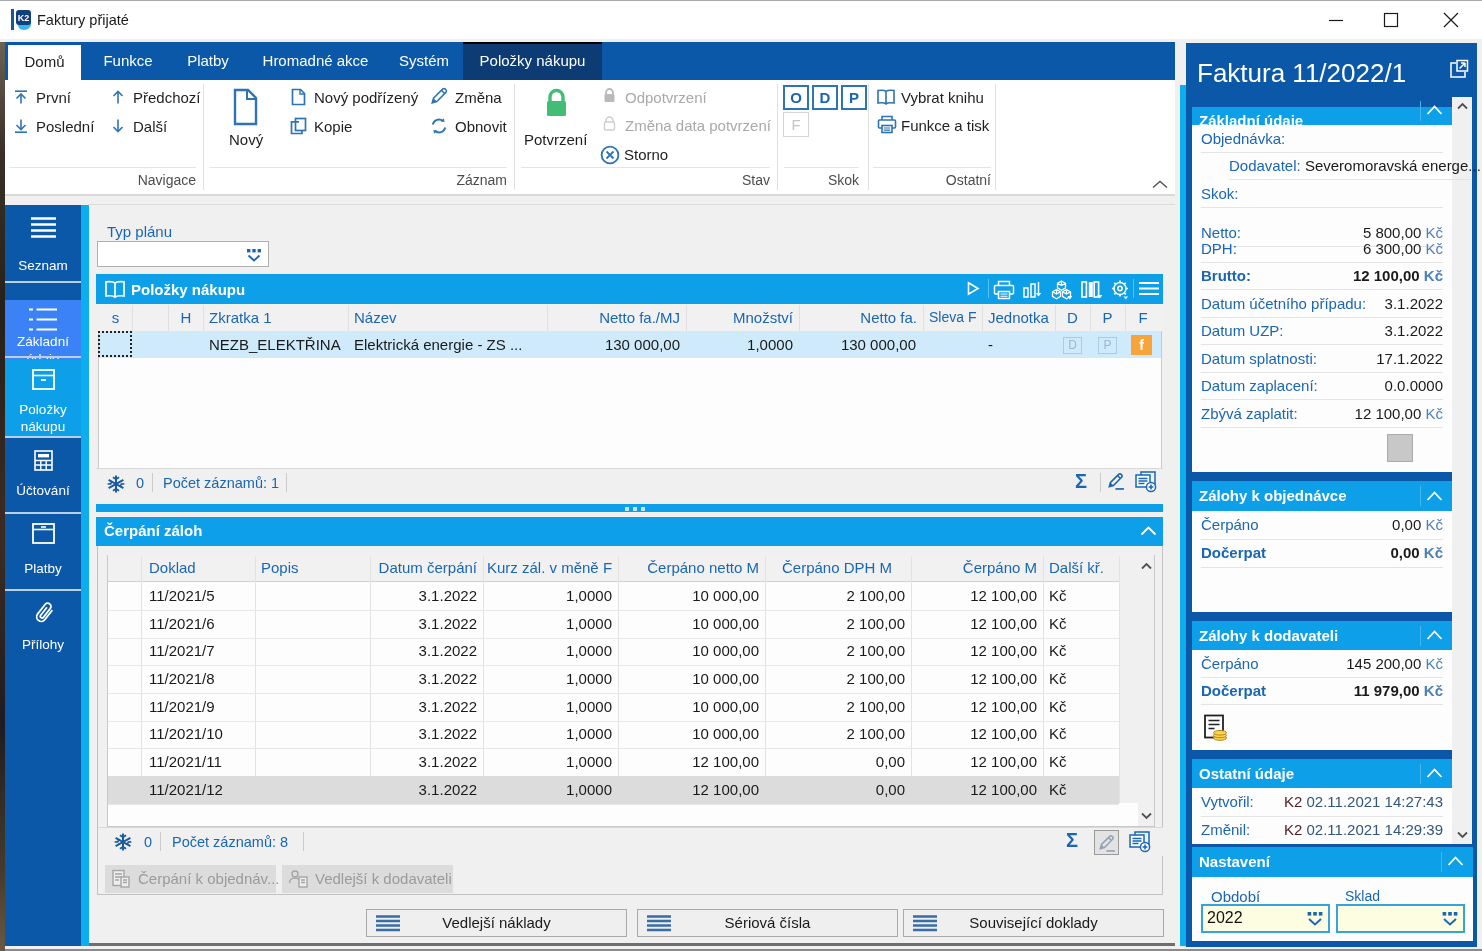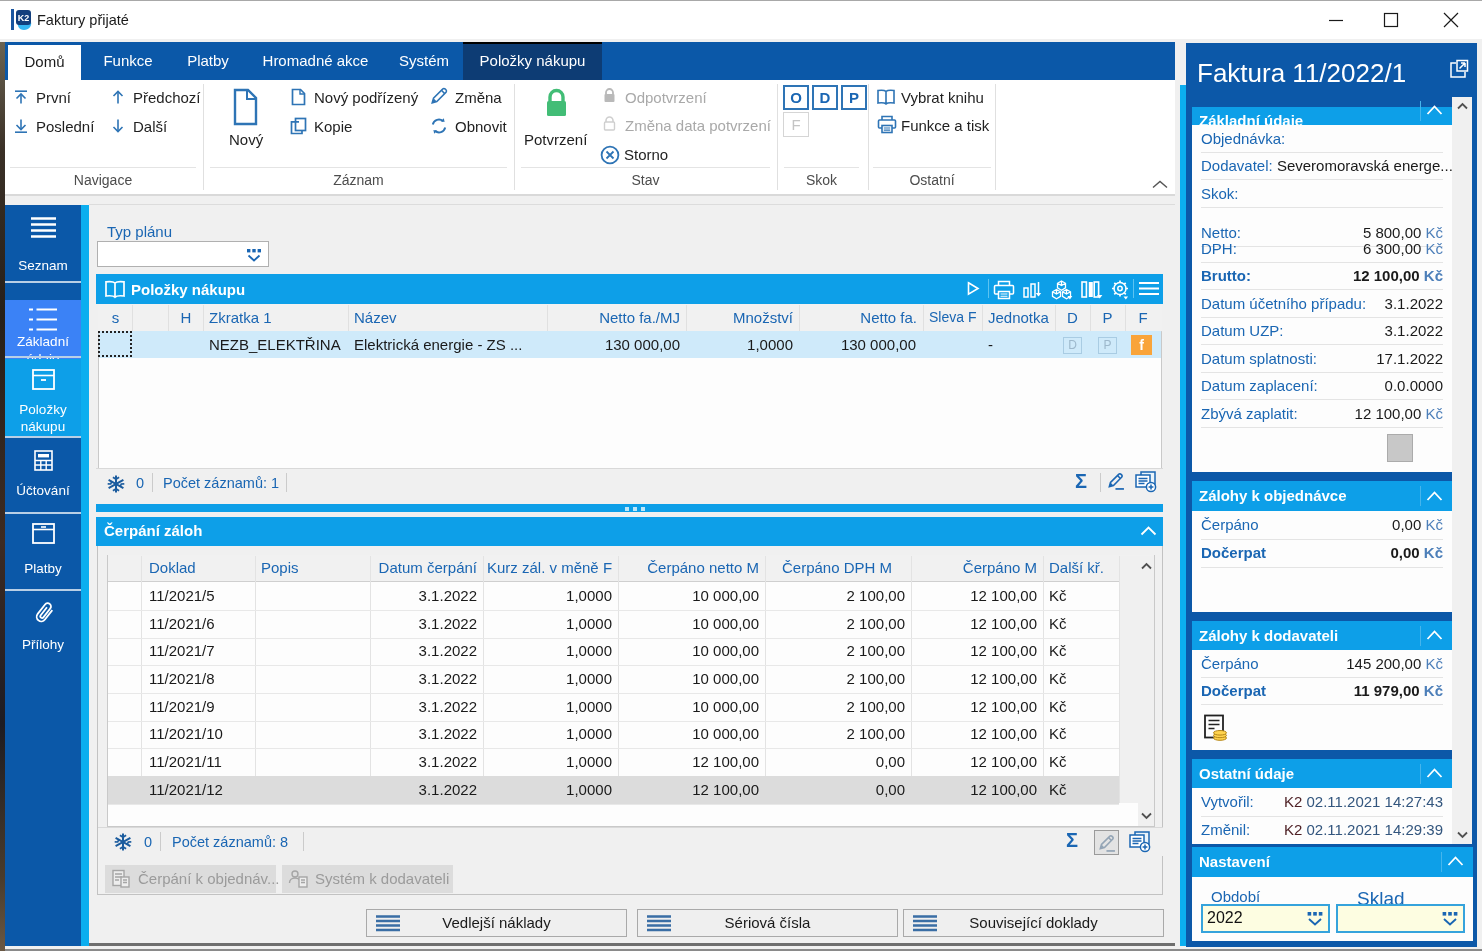--- a/index.html
+++ b/index.html
@@ -7,21 +7,21 @@
   font-family:"Liberation Sans",sans-serif;-webkit-font-smoothing:antialiased;}
 .ab{position:absolute;white-space:nowrap;}
 .svgi{position:absolute;}
 
 #titlebar{left:0;top:0;width:1482px;height:39px;background:#ffffff;border-top:1px solid #a8a8a8;box-sizing:border-box;}
 
 #tabbar{left:5px;top:42px;width:1170px;height:38px;background:#0b58a8;}
 .tab{position:absolute;top:0;height:38px;color:#ffffff;font-size:15px;line-height:38px;text-align:center;}
 #ribbon{left:5px;top:80px;width:1170px;height:114px;background:#ffffff;border-bottom:2px solid #d9d9d9;box-sizing:content-box;}
 .vsep{position:absolute;width:1px;background:#e0e0e0;}
-.glabel{position:absolute;top:172px;font-size:14px;color:#4d4d4d;text-align:center;}
+.glabel{position:absolute;top:172px;font-size:14px;color:#4d4d4d;text-align:right;}
 .gline{position:absolute;top:167px;height:1px;background:#e4e4e4;}
 .rtxt{position:absolute;font-size:15px;color:#1f1f1f;}
 .dis{color:#a9a9a9;}
 
 .stile{position:absolute;left:5px;width:76px;color:#fff;text-align:center;background:#0b58a8;}
 .stile div{position:absolute;left:0;right:0;font-size:13.5px;line-height:17px;}
 
 .bluebar{position:absolute;background:#0d9fe8;color:#fff;font-weight:bold;font-size:15px;}
 .hcell{position:absolute;color:#1a66b3;font-size:15px;line-height:28px;overflow:hidden;white-space:nowrap;}
 .cell{position:absolute;color:#1a1a1a;font-size:15px;overflow:hidden;white-space:nowrap;}
@@ -545,21 +545,21 @@
 </div>
 <div class="ab" style="left:282px;top:865px;width:171px;height:28px;background:#dcdcdc;color:#9b9b9b;font-size:15px;line-height:28px;">
   <svg class="svgi" style="left:6px;top:4px;" width="22" height="20" viewBox="0 0 22 20">
       <g fill="none" stroke="#a5a5a5" stroke-width="1.4">
         <circle cx="7" cy="5" r="3"></circle>
         <path d="M1.5 14c0-3 2.5-5 5.5-5s5.5 2 5.5 5"></path>
         <rect x="11" y="8" width="8" height="10" fill="#ededed"></rect>
         <path d="M13 11h4M13 13.5h4"></path>
       </g>
     </svg>
-  <span style="margin-left:33px;">Systém k dodavateli</span>
+  <span style="margin-left:33px;">Vedlejší k dodavateli</span>
 </div>
 
 <div class="ab" style="left:366px;top:909px;width:261px;height:28px;background:#efefef;border:1px solid #a9a9a9;box-sizing:border-box;color:#1a1a1a;font-size:15px;line-height:26px;text-align:center;">
   <svg class="svgi" style="left:8px;top:5px;" width="26" height="17" viewBox="0 0 26 17">
       <g stroke="#3a6ea5" stroke-width="2.4">
         <path d="M1 1.5h24M1 6h24M1 10.5h24M1 15h24"></path>
       </g>
     </svg>
   Vedlejší náklady</div>
 <div class="ab" style="left:637px;top:909px;width:261px;height:28px;background:#efefef;border:1px solid #a9a9a9;box-sizing:border-box;color:#1a1a1a;font-size:15px;line-height:26px;text-align:center;">
@@ -596,21 +596,21 @@
     <path d="M1 1.5L5.5 6 10 1.5" fill="none" stroke="#505050" stroke-width="1.8"></path>
   </svg>
 
 <div class="sect-h" style="left:1192px;top:107px;width:260px;height:28px;"><span style="margin-left:7px;">Základní údaje</span></div>
 <div class="ab" style="left:1420px;top:101px;width:1px;height:20px;background:#45b5ec;"></div>
 <svg class="svgi" style="left:1426px;top:104px;" width="17" height="12" viewBox="0 0 17 12">
     <path d="M1.5 10L8.5 2.5 15.5 10" fill="none" stroke="#fff" stroke-width="1.8"></path>
   </svg>
 <div class="sect-b" style="left:1192px;top:125px;width:260px;height:347px;"></div>
 <div class="frow" style="top:126px;"><span class="lab">Objednávka:</span></div>
-<div class="frow" style="top:153px;"><span class="lab">Dodavatel:</span> <span style="color:#1a1a1a;">Severomoravská energe...</span></div>
+<div class="frow" style="top:153px;margin-left:28px;"><span class="lab">Dodavatel:</span> <span style="color:#1a1a1a;">Severomoravská energe...</span></div>
 <div class="frow" style="top:181px;"><span class="lab">Skok:</span></div>
 <div class="frow" style="top:208px;margin-top:12px;"><span class="lab">Netto:</span><span class="val">5 800,00 <span class="kc">Kč</span></span></div>
 <div class="frow" style="top:236px;"><span class="lab">DPH:</span><span class="val">6 300,00 <span class="kc">Kč</span></span></div>
 <div class="frow" style="top:263px;"><b><span class="lab">Brutto:</span></b><span class="val"><b>12 100,00 <span class="kc">Kč</span></b></span></div>
 <div class="frow" style="top:291px;"><span class="lab">Datum účetního případu:</span><span class="val">3.1.2022</span></div>
 <div class="frow" style="top:318px;"><span class="lab">Datum UZP:</span><span class="val">3.1.2022</span></div>
 <div class="frow" style="top:346px;"><span class="lab">Datum splatnosti:</span><span class="val">17.1.2022</span></div>
 <div class="frow" style="top:373px;"><span class="lab">Datum zaplacení:</span><span class="val">0.0.0000</span></div>
 <div class="frow" style="top:401px;"><span class="lab">Zbývá zaplatit:</span><span class="val">12 100,00 <span class="kc">Kč</span></span></div>
 <div class="ab" style="left:1387px;top:434px;width:26px;height:28px;background:#c8c8c8;border:1px solid #ababab;box-sizing:border-box;"></div>
@@ -653,21 +653,21 @@
 <div class="frow" style="top:789px;height:28px;"><span class="lab">Vytvořil:</span><span class="val"><span style="color:#4d1f24;">K2</span> <span style="color:#33567e;">02.11.2021 14:27:43</span></span></div>
 <div class="frow" style="top:817px;height:27px;border-bottom:none;"><span class="lab">Změnil:</span><span class="val"><span style="color:#4d1f24;">K2</span> <span style="color:#33567e;">02.11.2021 14:29:39</span></span></div>
 
 <div class="sect-h" style="left:1192px;top:847px;width:281px;height:30px;line-height:30px;"><span style="margin-left:7px;">Nastavení</span></div>
 <div class="ab" style="left:1441px;top:852px;width:1px;height:20px;background:#45b5ec;"></div>
 <svg class="svgi" style="left:1447px;top:855px;" width="17" height="12" viewBox="0 0 17 12">
     <path d="M1.5 10L8.5 2.5 15.5 10" fill="none" stroke="#fff" stroke-width="1.8"></path>
   </svg>
 <div class="sect-b" style="left:1192px;top:877px;width:281px;height:64px;"></div>
 <div class="ab" style="left:1211px;top:888px;font-size:15px;color:#1a66b3;">Období</div>
-<div class="ab" style="left:1345px;top:888px;font-size:19px;color:#1a66b3;margin-left:12px;">Sklad</div>
+<div class="ab" style="left:1345px;top:888px;font-size:14px;color:#1a66b3;">Sklad</div>
 <div class="ab" style="left:1201px;top:904px;width:129px;height:29px;background:#fdfde1;border:2px solid #35a3dc;box-sizing:border-box;"></div>
 <div class="ab" style="left:1207px;top:909px;font-size:16px;color:#111;">2022</div>
 <svg class="svgi" style="left:1305px;top:911px;" width="20" height="16" viewBox="0 0 20 16">
     <g fill="#1a66b3">
       <rect x="2.6" y="1" width="3.6" height="3.6"></rect>
       <rect x="8.2" y="1" width="3.6" height="3.6"></rect>
       <rect x="13.8" y="1" width="3.6" height="3.6"></rect>
     </g>
     <path d="M4 8l6 5.5L16 8" fill="none" stroke="#1a66b3" stroke-width="1.9"></path>
   </svg>

